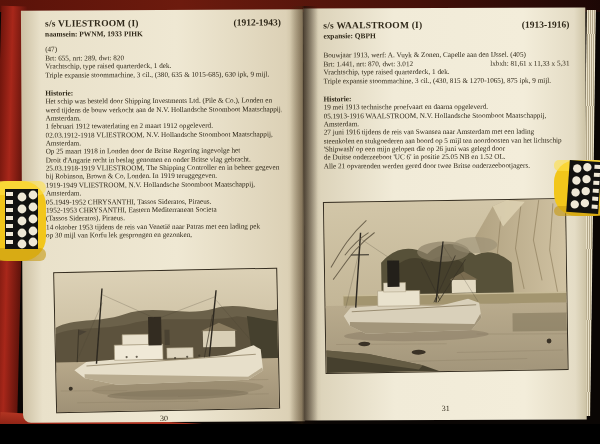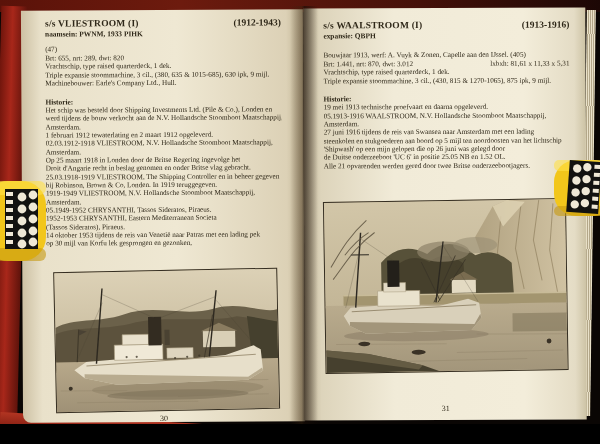--- a/index.html
+++ b/index.html
@@ -68,21 +68,20 @@
       <div class="callsign">naamsein: PWNM, 1933 PIHK</div>
       <div class="block">
           <div class="tline">(47)</div>
         </div>
       <div class="dims-row">
         <span>Brt: 655, nrt: 289, dwt: 820</span>
       </div>
       <div class="block" style="margin-top:0;">
           <div class="tline">Vrachtschip, type raised quarterdeck, 1 dek.</div>
           <div class="tline">Triple expansie stoommachine, 3 cil., (380, 635 &amp; 1015-685), 630 ipk, 9 mijl.</div>
-          <div class="tline">Machinebouwer: Earle's Company Ltd., Hull.</div>
         </div>
       <div class="historie-head">Historie:</div>
       <div class="historie">
           <div class="tline">Het schip was besteld door Shipping Investments Ltd. (Pile &amp; Co.), Londen en</div>
           <div class="tline">werd tijdens de bouw verkocht aan de N.V. Hollandsche Stoomboot Maatschappij,</div>
           <div class="tline">Amsterdam.</div>
           <div class="tline">1 februari 1912 tewaterlating en 2 maart 1912 opgeleverd.</div>
           <div class="tline">02.03.1912-1918 VLIESTROOM, N.V. Hollandsche Stoomboot Maatschappij,</div>
           <div class="tline">Amsterdam.</div>
           <div class="tline">Op 25 maart 1918 in Londen door de Britse Regering ingevolge het</div>

